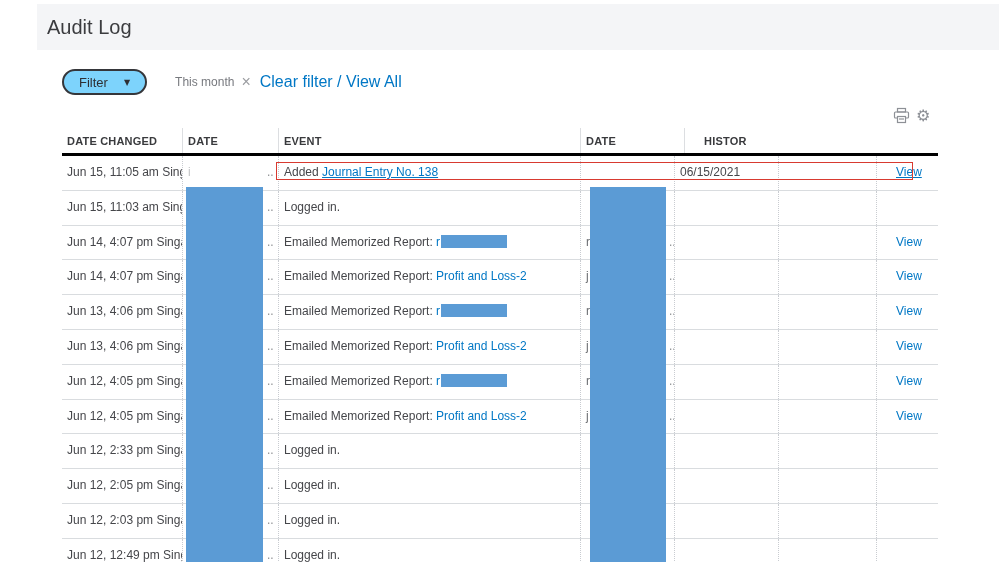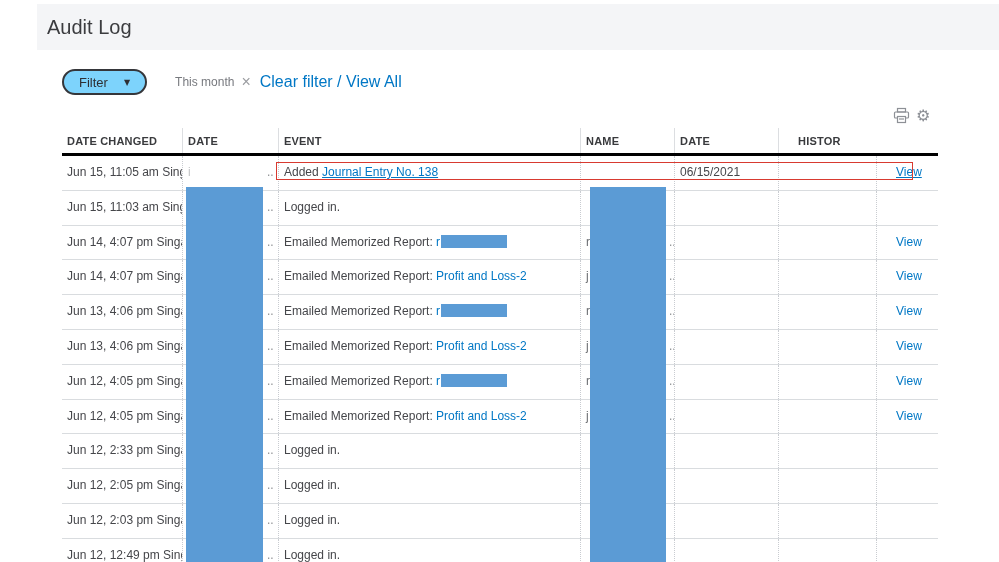--- a/index.html
+++ b/index.html
@@ -112,21 +112,20 @@
     </svg>
   </span>
   <span class="icon-btn gear-glyph">⚙</span>
 </div>
 
 <div class="audit-table">
   <div class="thead">
     <div class="th c0">DATE CHANGED</div>
     <div class="th c1">DATE</div>
     <div class="th c2">EVENT</div>
-    <div class="th c3">NAME</div>
     <div class="th c4">DATE</div>
     <div class="th c6">HISTORY</div>
   </div>
 
   <div class="tr">
     <div class="td c0">Jun 15, 11:05 am Singa...</div>
     <div class="td c1"><span class="upre dim">i</span><span class="usuf">..</span></div>
     <div class="td c2"><span>Added </span><a class="link ul">Journal Entry No. 138</a></div>
     <div class="td c3"></div>
     <div class="td c4">06/15/2021</div>

